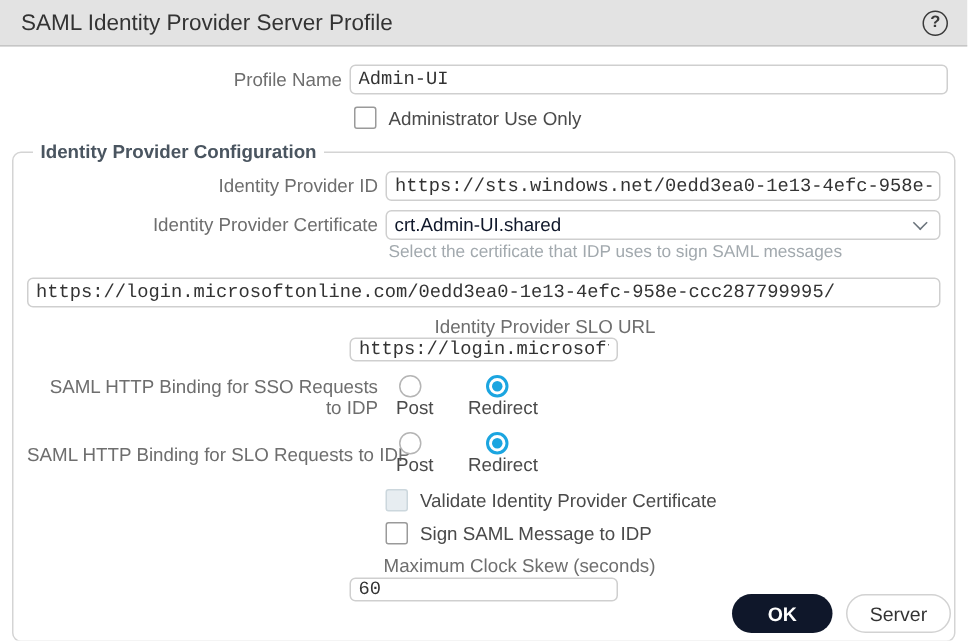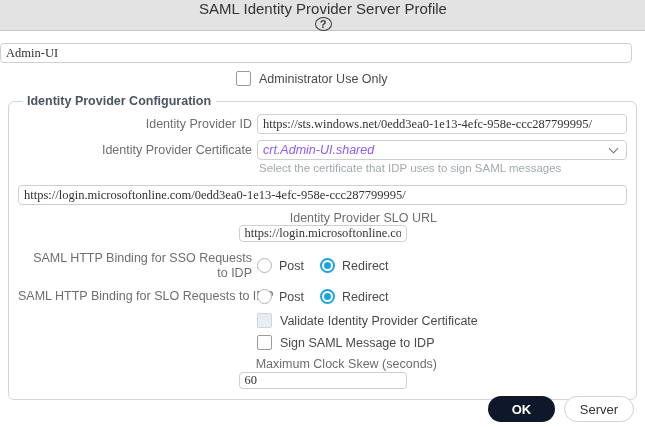--- a/index.html
+++ b/index.html
@@ -10,21 +10,20 @@
     font-family: "Liberation Sans", sans-serif;
     position: relative;
     overflow: hidden;
   }
   .dialog-header {
     height: 31px;
     background: #e3e3e3;
     border-bottom: 1px solid #c6c6c6;
     display: flex; align-items: center; justify-content: space-between;
     padding: 0 13px 0 14px;
-    flex-direction: column;
   }
   .dialog-title { font-size: 15px; color: #333333; }
   .help-icon {
     width: 17px; height: 17px; border-radius: 50%;
     border: 1.5px solid #3a3a3a; color: #3a3a3a;
     font-size: 11px; font-weight: bold;
     display: flex; align-items: center; justify-content: center;
     cursor: pointer;
   }
   .dialog-body { padding-top: 12px; }
@@ -32,66 +31,65 @@
   .lbl {
     text-align: right; font-size: 12.5px; color: #6e6e6e;
     margin-right: 5px; flex-shrink: 0; line-height: 1.15;
   }
   .top-row { margin-right: 13px; }
   .top-row .lbl { width: 228px; }
   input.txt {
     flex: 1; height: 20px;
     border: 1px solid #cfcfcf; border-radius: 4px;
     font-size: 12.5px; color: #333333; padding: 0 5px;
-    font-family: Liberation Serif, serif; outline: none; background: #fff;
+    font-family: Liberation Mono, monospace; outline: none; background: #fff;
     min-width: 0;
   }
   .check-row { display: flex; align-items: center; }
   .checkbox {
     width: 15px; height: 15px;
     border: 1px solid #9a9a9a; border-radius: 2px;
     background: #ffffff; flex-shrink: 0; cursor: pointer;
   }
   .checkbox.disabled { background: #e7edf1; border-color: #ccd7dd; cursor: default; }
   .check-label { font-size: 12.5px; color: #4a4a4a; margin-left: 8px; }
   .admin-row { margin-top: 8px; margin-left: 236px; align-items: flex-end; }
   fieldset.idp-config {
     margin: 8px 8px 0 8px;
     border: 1px solid #d4d4d4; border-radius: 6px;
-    padding: 6px 9px 10px 9px;
+    padding: 6px 9px 26px 9px;
   }
   legend.idp-legend {
     font-size: 12.5px; font-weight: bold; color: #4a5560;
     padding: 0 5px; margin-left: 4px;
   }
   .f-row { display: flex; align-items: center; margin-bottom: 6px; }
   .f-row .lbl { width: 234px; }
   .f-row .lbl.narrow { width: 220px; margin-left: 14px; }
   .f-row .lbl.nowrap { white-space: nowrap; }
   .help-text {
     font-size: 11.5px; color: #a2a9ae;
     margin: -2px 0 11px 241px;
   }
   .selectbox {
     flex: 1; height: 20px;
     border: 1px solid #cfcfcf; border-radius: 4px;
     display: flex; align-items: center; justify-content: space-between;
     padding: 0 9px 0 5px;
-    font-size: 12.5px; color: #8b5cf6; cursor: pointer; min-width: 0;
+    font-size: 12.5px; color: #0f172a; cursor: pointer; min-width: 0;
     background: #fff;
-    font-style: italic;
   }
   .chevron-down {
     width: 7px; height: 7px;
     border-right: 1.5px solid #6a737b; border-bottom: 1.5px solid #6a737b;
     transform: rotate(45deg); margin-top: -3px; flex-shrink: 0;
   }
   .radio-row { margin-bottom: 9px; }
   .radios { display: flex; align-items: center; }
-  .radio-opt { display: flex; align-items: center; margin-right: 16px; cursor: pointer; }
+  .radio-opt { display: flex; align-items: center; margin-right: 16px; cursor: pointer; flex-direction: column; }
   .radio {
     width: 15px; height: 15px; border-radius: 50%;
     border: 1px solid #b5b5b5; background: #ffffff; flex-shrink: 0;
   }
   .radio.selected { border: 2px solid #1ba5e0; position: relative; }
   .radio.selected::after {
     content: ""; position: absolute; left: 2px; top: 2px; right: 2px; bottom: 2px;
     background: #1ba5e0; border-radius: 50%;
   }
   .radio-label { margin-left: 7px; font-size: 12.5px; color: #4a4a4a; }
@@ -121,20 +119,21 @@
 <div class="dialog">
 
   <div class="dialog-header">
     <span class="dialog-title">SAML Identity Provider Server Profile</span>
     <span class="help-icon">?</span>
   </div>
 
   <div class="dialog-body">
 
     <div class="row top-row">
+      <span class="lbl">Profile Name</span>
       <input class="txt" type="text" value="Admin-UI" style="">
     </div>
 
     <div class="check-row admin-row">
       <span class="checkbox"></span>
       <span class="check-label">Administrator Use Only</span>
     </div>
 
     <fieldset class="idp-config">
       <legend class="idp-legend">Identity Provider Configuration</legend>

